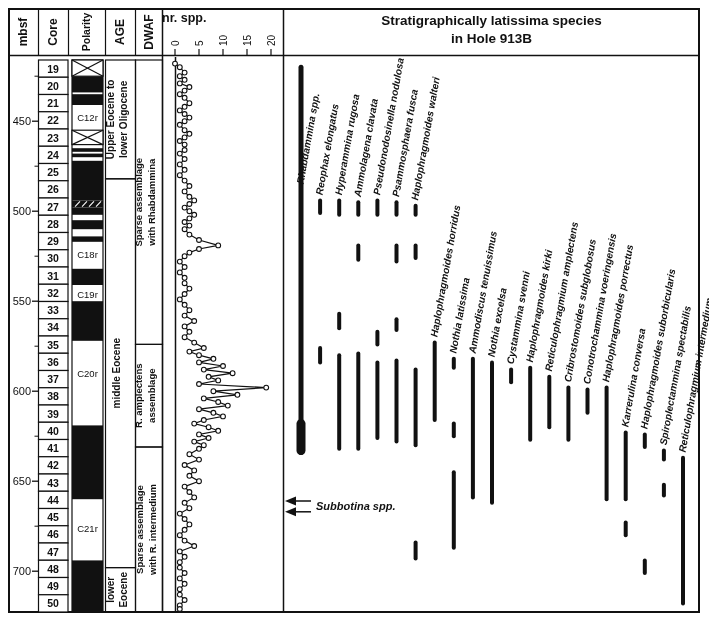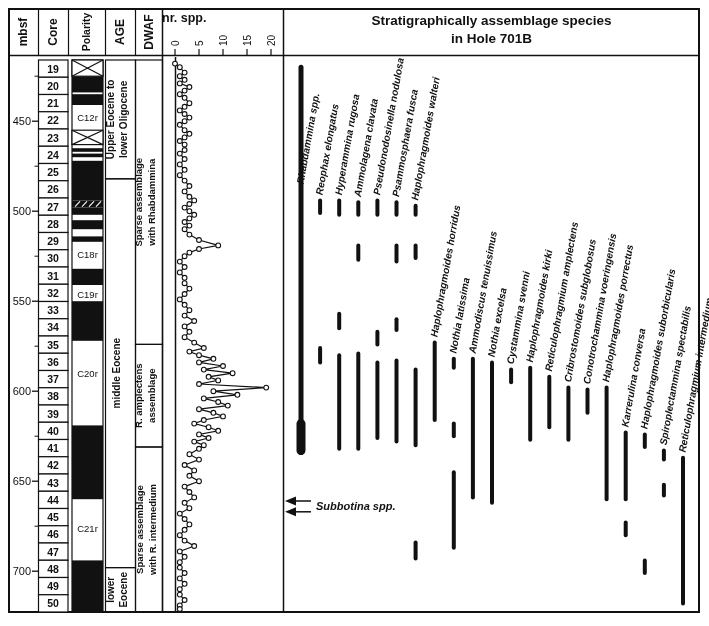--- a/index.html
+++ b/index.html
@@ -384,16 +384,16 @@
       <span>Polarity</span>
     </div>
   <div class="hdr v" style="left:105px;top:9px;width:30px;height:46px;">
       <span>AGE</span>
     </div>
   <div class="hdr v" style="left:135px;top:9px;width:27px;height:46px;">
       <span>DWAF</span>
     </div>
   <div class="hdr-nrspp"><span>nr. spp.</span></div>
   <div class="title">
-    <div>Stratigraphically assemblage species</div>
-    <div>in Hole 701B</div>
+    <div>Stratigraphically latissima species</div>
+    <div>in Hole 913B</div>
   </div>
 </div>
 
 </body></html>

